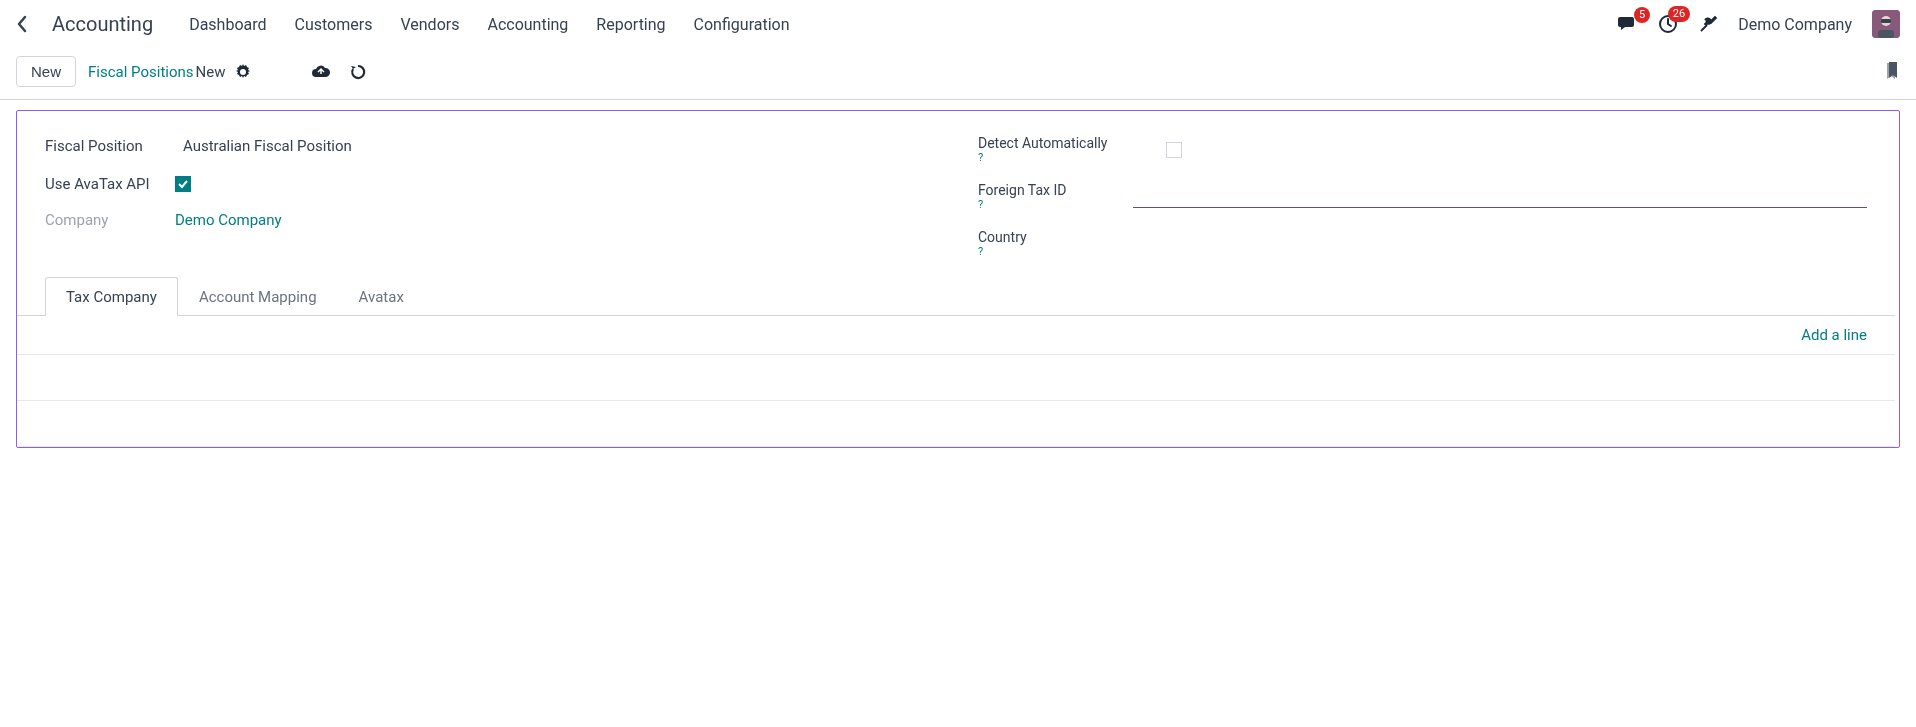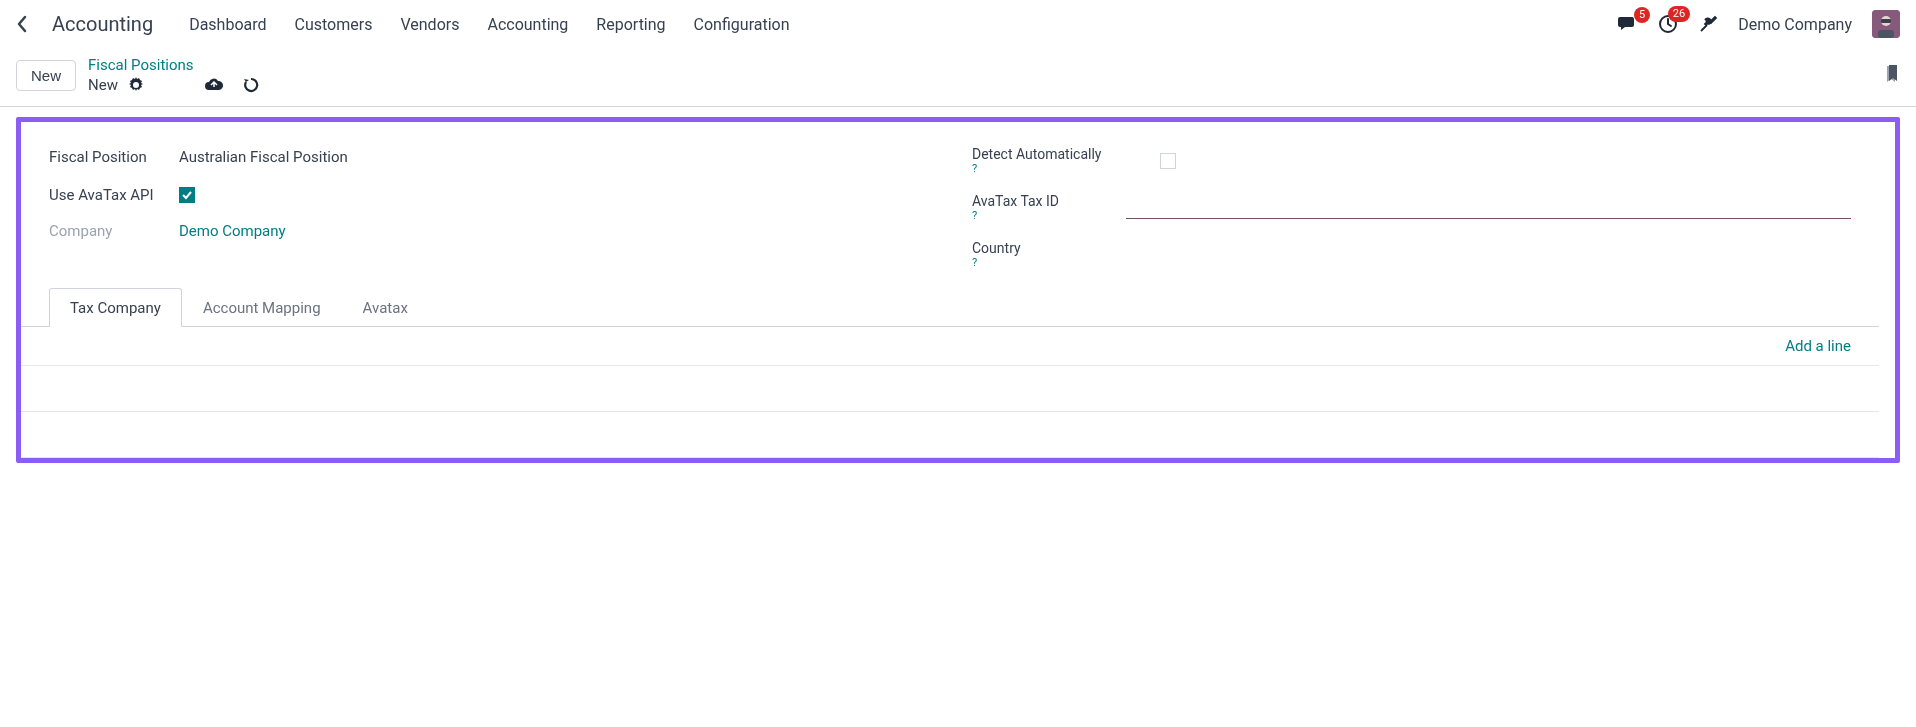--- a/index.html
+++ b/index.html
@@ -14,36 +14,36 @@
 .nav-item { font-size: 16px; color: #374151; cursor: pointer; }
 .topnav-right { margin-left: auto; display: flex; align-items: center; gap: 20px; }
 .icon-badge { position: relative; display: inline-flex; align-items: center; }
 .badge { position: absolute; top: -8px; right: -12px; background: #dc2626; color: white; border-radius: 10px; font-size: 11px; padding: 0 5px; min-width: 16px; text-align: center; line-height: 16px; }
 .company-name { font-size: 16px; color: #374151; }
 .avatar { width: 28px; height: 28px; border-radius: 4px; background: #6b7280; display: flex; align-items: center; justify-content: center; overflow: hidden; }
 
 
 .crumb-row { display: flex; align-items: center; padding: 8px 16px 12px 16px; border-bottom: 1px solid #d1d5db; }
 .new-btn { border: 1px solid #d1d5db; background: #fff; padding: 6px 14px; border-radius: 4px; font-size: 15px; color: #374151; cursor: pointer; margin-right: 12px; }
-.crumb-col { display: flex; flex-direction: column; gap: 2px; }
+.crumb-col { display: flex; flex-direction: row; gap: 2px; }
 .crumb-link { color: #017e84; font-size: 15px; cursor: pointer; }
 .crumb-current-row { display: flex; align-items: center; gap: 10px; }
 .crumb-current { font-size: 15px; color: #374151; }
 .gear-icon, .cloud-icon, .undo-icon { color: #374151; cursor: pointer; }
 .crumb-icons-right { margin-left: 50px; display: flex; gap: 18px; align-items: center; }
 .bookmark-icon { margin-left: auto; color: #6b7280; cursor: pointer; }
 
 
-.sheet { margin: 10px 16px; border: 5px solid #8b5cf6; background: #fff; border-radius: 2px; padding: 24px 44px 0 28px; }
+.sheet { margin: 10px 16px; border: 1px solid #8b5cf6; background: #fff; border-radius: 2px; padding: 24px 32px 0 28px; }
 .form-cols { display: flex; gap: 40px; margin-bottom: 18px; }
 .form-col { flex: 1; display: flex; flex-direction: column; gap: 18px; }
 .form-row { display: flex; align-items: center; }
 .form-label { width: 130px; font-size: 15px; color: #374151; }
 .form-label.muted { color: #9ca3af; }
-.form-value { font-size: 15px; color: #374151; padding: 2px 0; }
+.form-value { font-size: 15px; color: #374151; padding: 2px 0; margin-left: 8px; }
 .form-value-link { font-size: 15px; color: #017e84; cursor: pointer; }
 .help-q { color: #017e84; font-size: 11px; vertical-align: super; margin-left: 2px; cursor: pointer; }
 .checkbox { width: 16px; height: 16px; border: 1px solid #d1d5db; display: inline-flex; align-items: center; justify-content: center; }
 .checkbox.checked { background: #017e84; border-color: #017e84; color: #fff; }
 .input-underline { border: none; border-bottom: 1px solid #714b67; outline: none; font-size: 15px; padding: 2px 0; width: 100%; background: transparent; }
 .label-with-help { display: flex; align-items: baseline; width: 190px; flex-direction: column; }
 
 
 .tabs { display: flex; border-bottom: 1px solid #d1d5db; margin: 0 -28px; padding: 0 28px; }
 .tab { padding: 10px 20px; font-size: 15px; color: #6b7280; cursor: pointer; border: 1px solid transparent; border-bottom: none; position: relative; top: 1px; }
@@ -172,21 +172,21 @@
     <div class="form-col form-col-right">
       <div class="form-row">
         <span class="label-with-help">
           <span>Detect Automatically</span>
           <span class="help-q">?</span>
         </span>
         <span class="checkbox"></span>
       </div>
       <div class="form-row">
         <span class="label-with-help">
-          <span>AvaTax Tax ID</span>
+          <span>Foreign Tax ID</span>
           <span class="help-q">?</span>
         </span>
         <input class="input-underline" type="text" value="" style="">
       </div>
       <div class="form-row">
         <span class="label-with-help">
           <span>Country</span>
           <span class="help-q">?</span>
         </span>
         <span class="form-value"></span>

